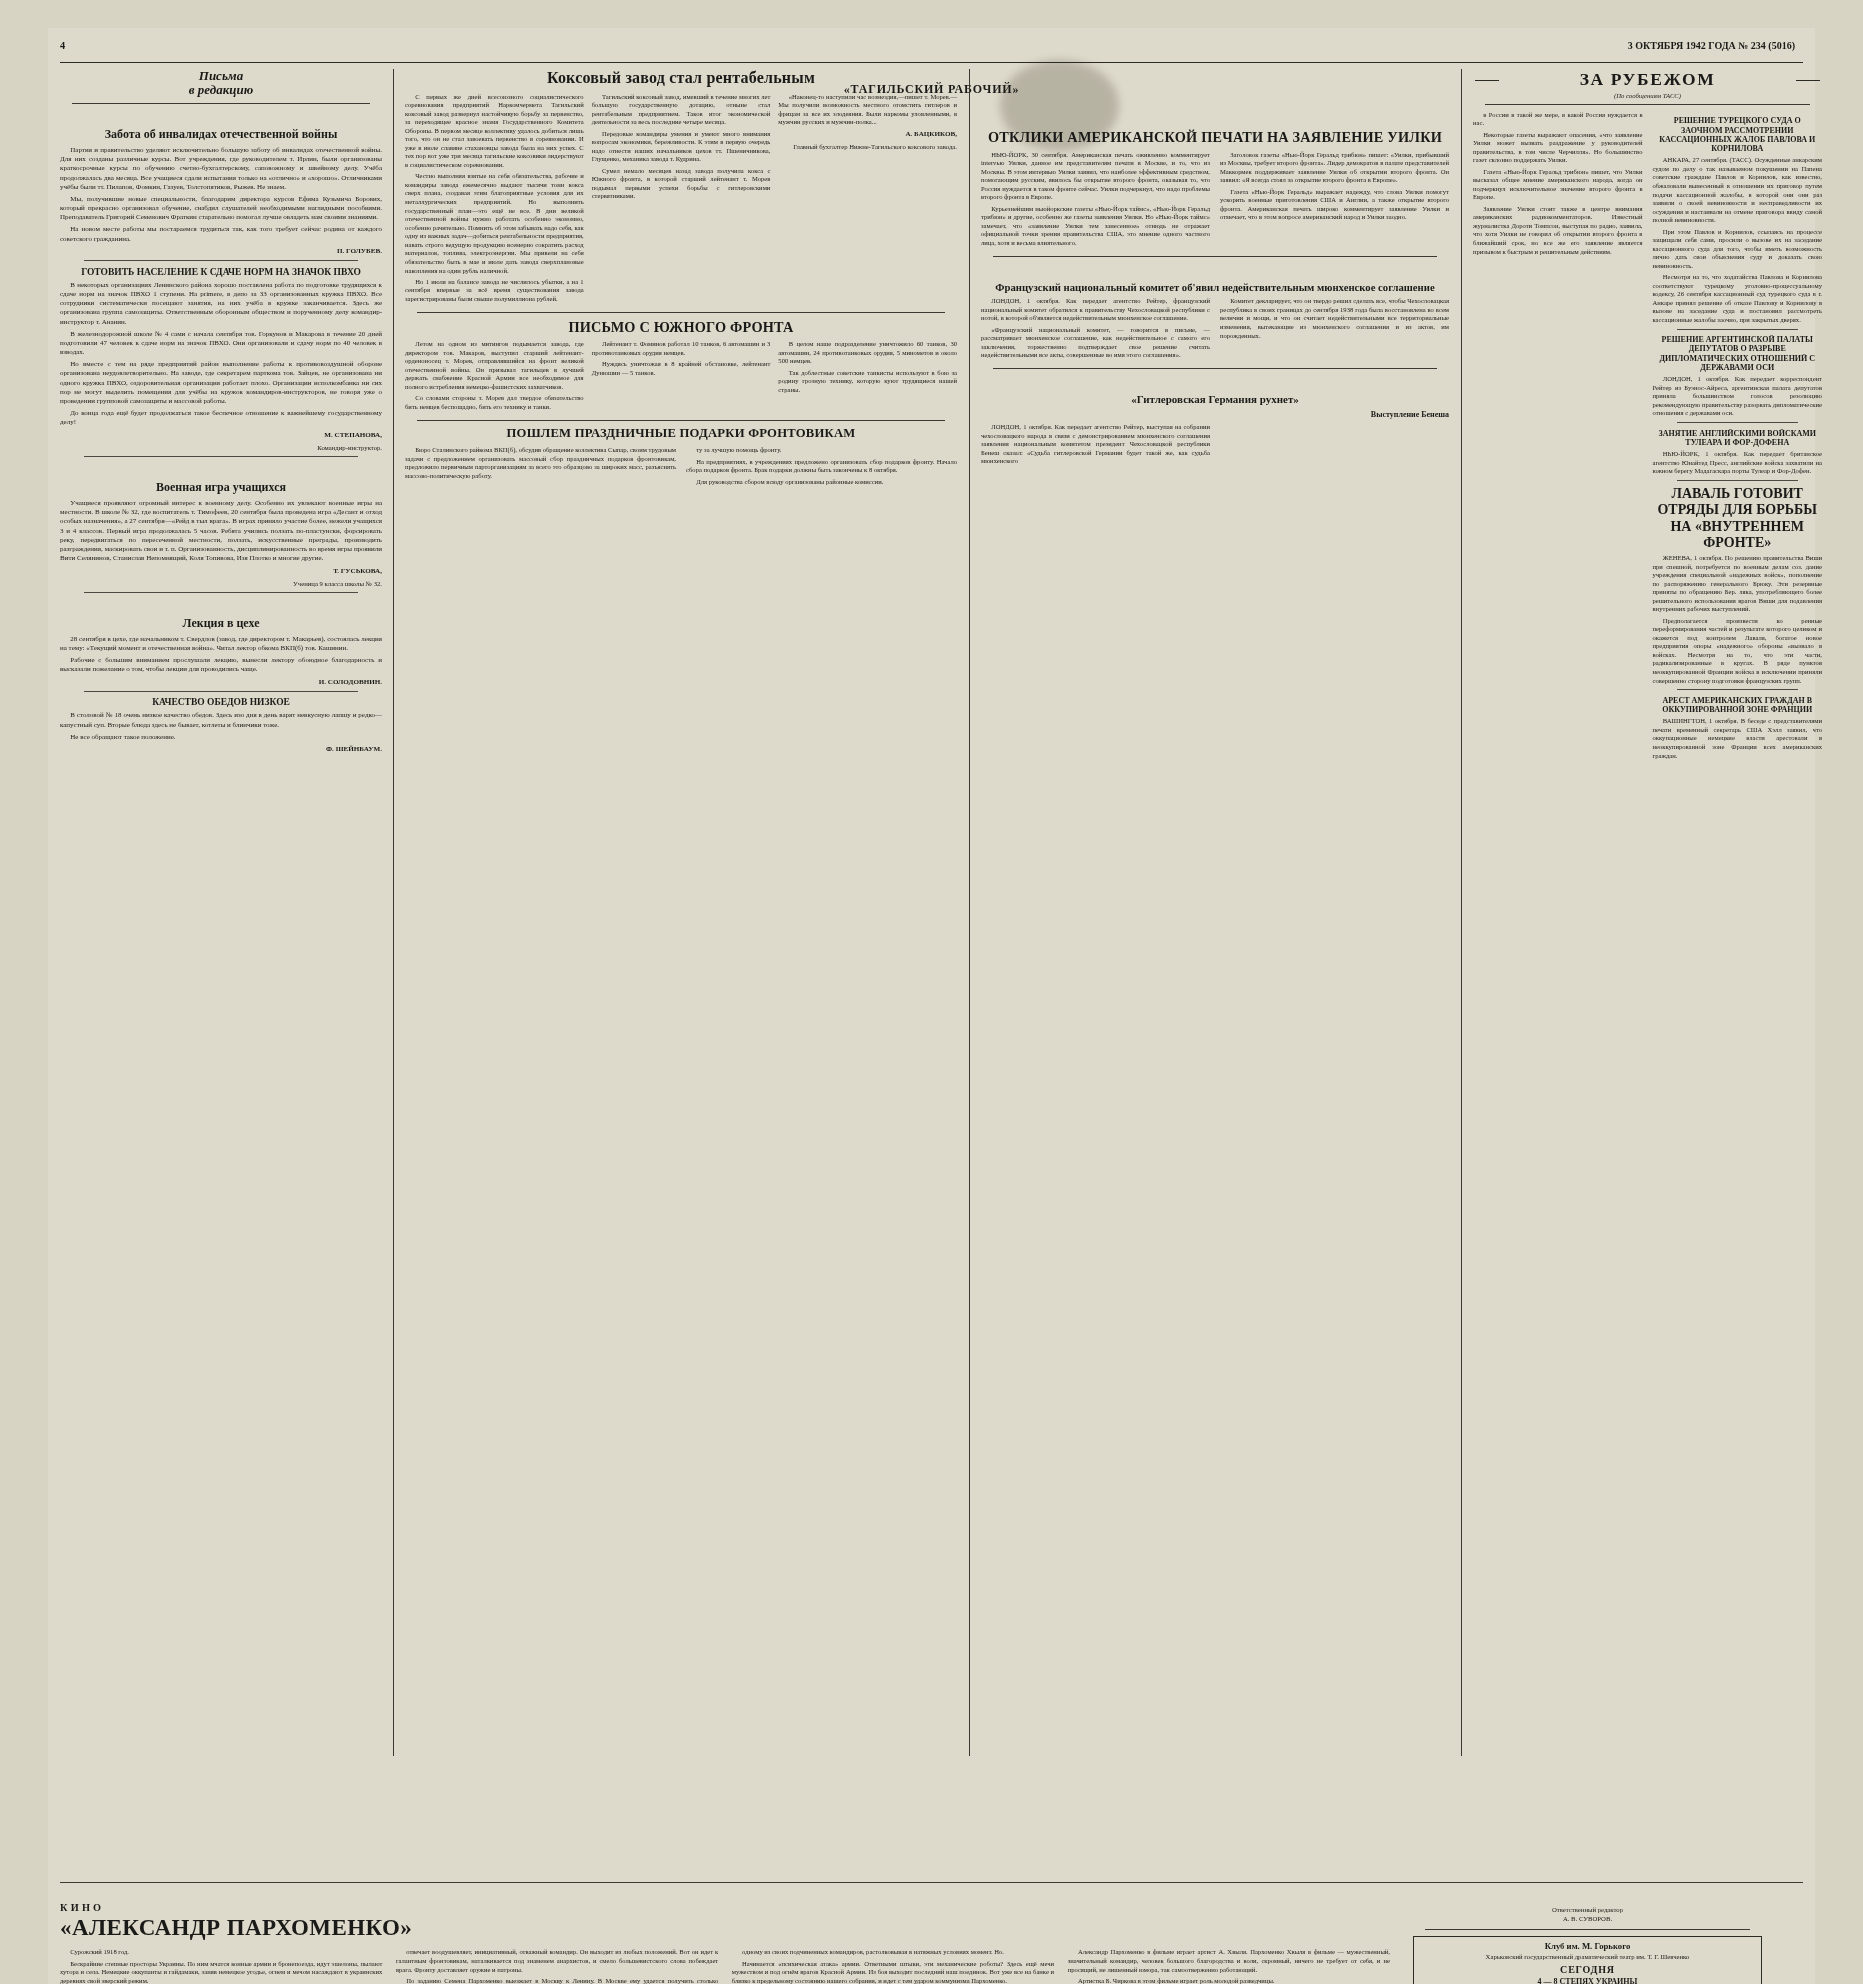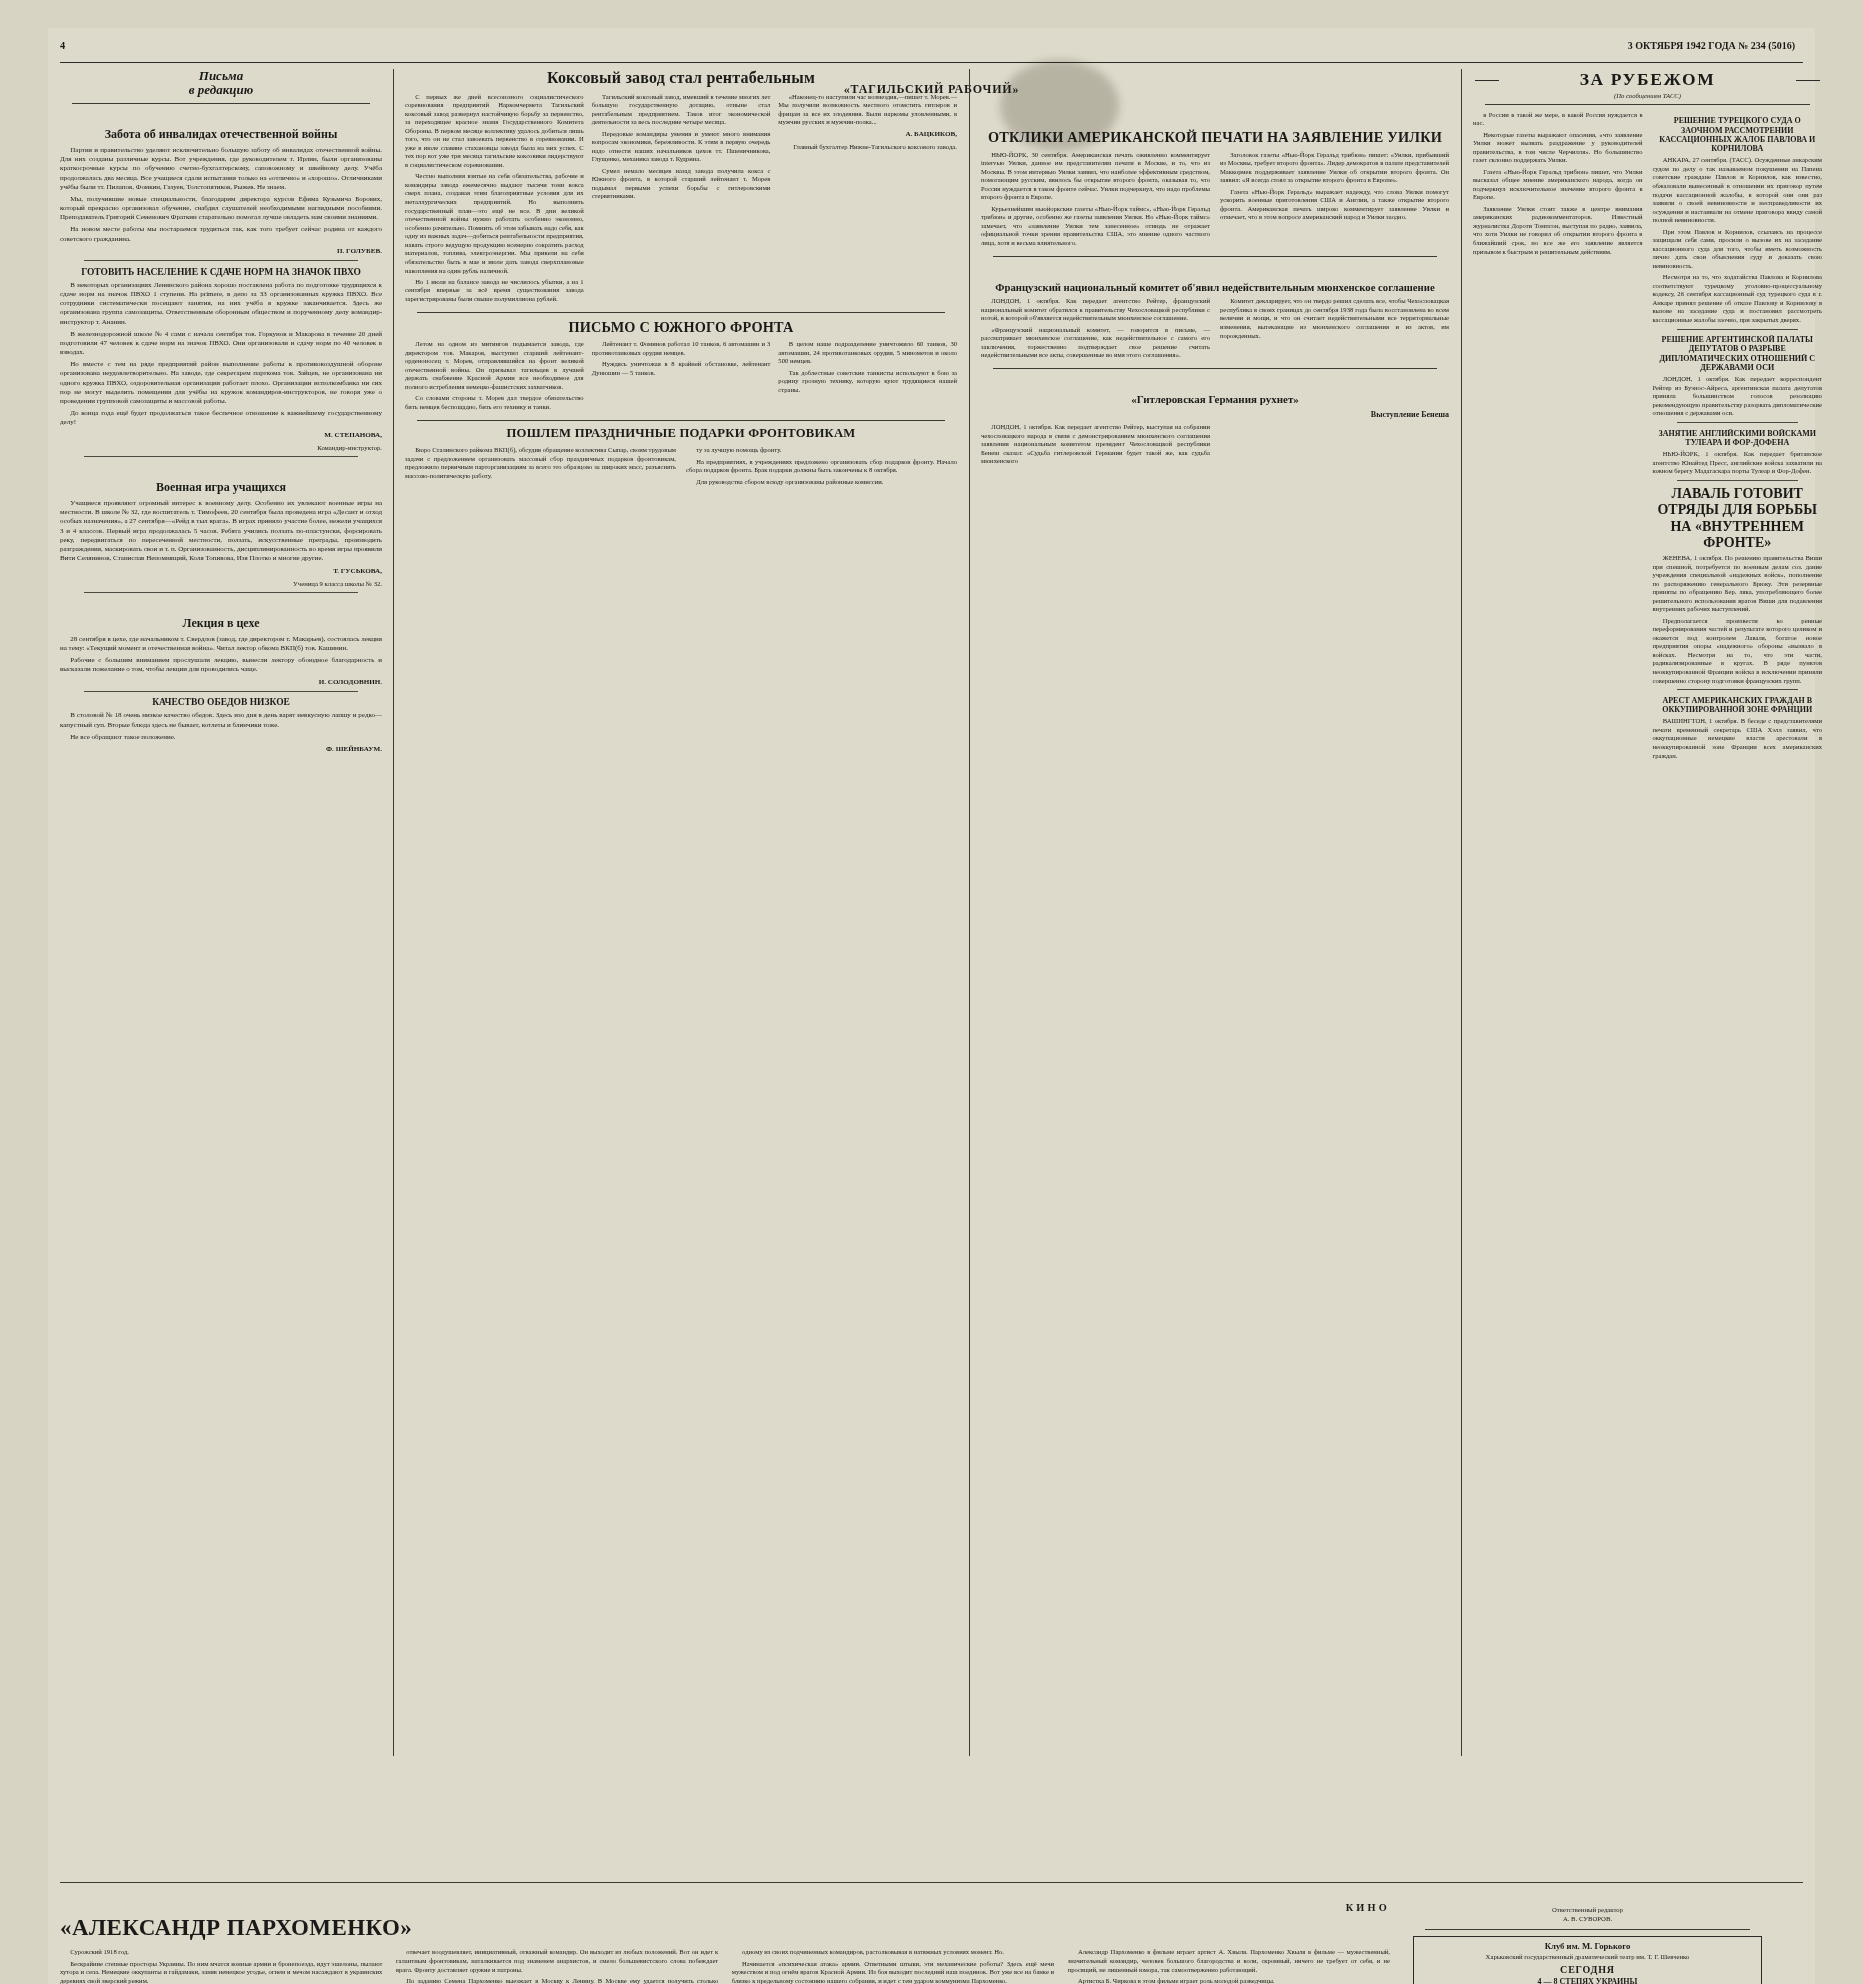--- a/index.html
+++ b/index.html
@@ -181,21 +181,21 @@
   .kino-title {
     font-size: 23px;
     font-weight: bold;
     text-align: left;
     letter-spacing: 0.4px;
     margin: 2.4px 0 7.1px 0;
   }
   .kino-label {
     font-size: 10.3px;
     font-weight: bold;
-    text-align: right;
+    text-align: left;
     letter-spacing: 3.2px;
     margin-bottom: 1.6px;
   }
   
   .hsplit {
     position: absolute;
     left: 60px;
     right: 60px;
     height: 1.2px;
     background: #3a3a33;

